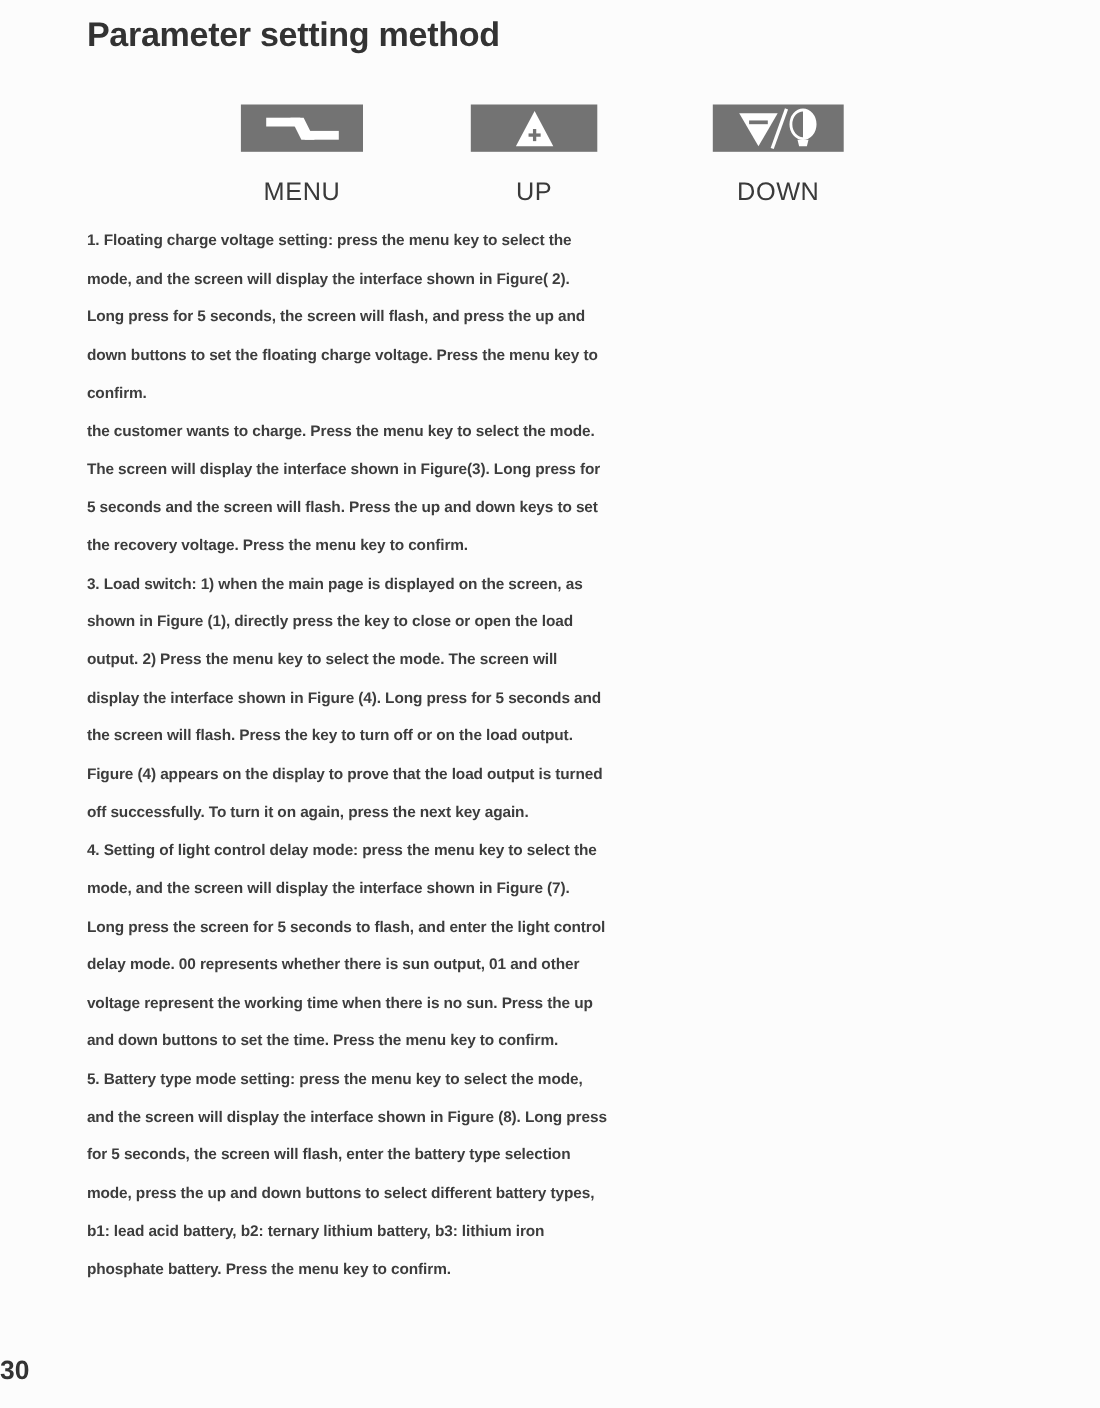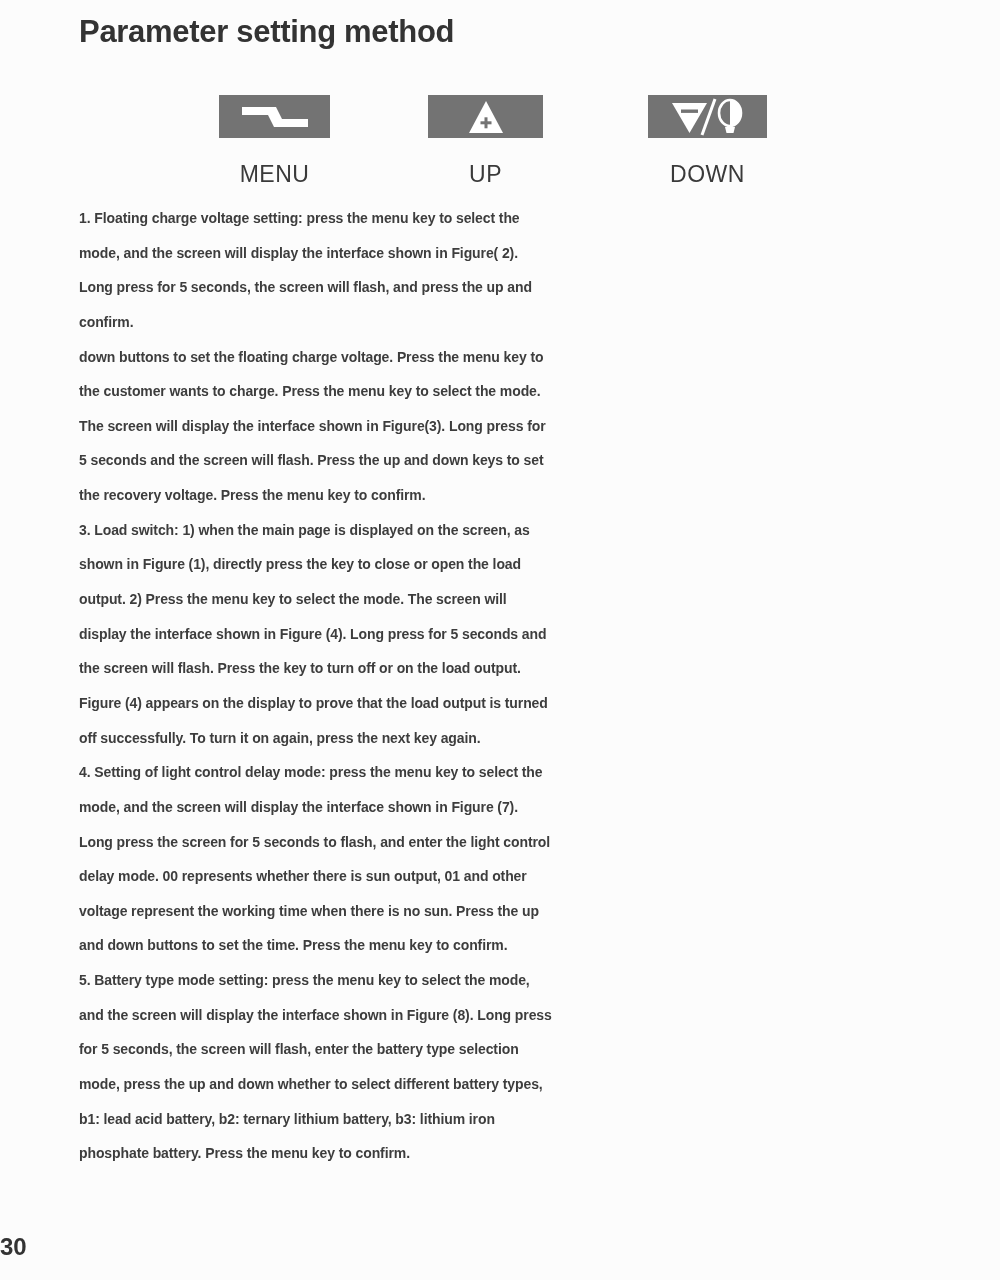--- a/index.html
+++ b/index.html
@@ -107,42 +107,42 @@
         <path d="M54 29 h10 l-1.5 6 h-7 z" fill="#ffffff"></path>
       </svg>
     </div>
     <div class="key-label">DOWN</div>
   </div>
 
   <div class="instructions">
     <div class="iline">1. Floating charge voltage setting: press the menu key to select the</div>
     <div class="iline">mode, and the screen will display the interface shown in Figure( 2).</div>
     <div class="iline">Long press for 5 seconds, the screen will flash, and press the up and</div>
+    <div class="iline">down buttons to set the floating charge voltage. Press the menu key to</div>
     <div class="iline">confirm.</div>
-    <div class="iline">down buttons to set the floating charge voltage. Press the menu key to</div>
     <div class="iline">the customer wants to charge. Press the menu key to select the mode.</div>
     <div class="iline">The screen will display the interface shown in Figure(3). Long press for</div>
     <div class="iline">5 seconds and the screen will flash. Press the up and down keys to set</div>
     <div class="iline">the recovery voltage. Press the menu key to confirm.</div>
     <div class="iline">3. Load switch: 1) when the main page is displayed on the screen, as</div>
     <div class="iline">shown in Figure (1), directly press the key to close or open the load</div>
     <div class="iline">output. 2) Press the menu key to select the mode. The screen will</div>
     <div class="iline">display the interface shown in Figure (4). Long press for 5 seconds and</div>
     <div class="iline">the screen will flash. Press the key to turn off or on the load output.</div>
     <div class="iline">Figure (4) appears on the display to prove that the load output is turned</div>
     <div class="iline">off successfully. To turn it on again, press the next key again.</div>
     <div class="iline">4. Setting of light control delay mode: press the menu key to select the</div>
     <div class="iline">mode, and the screen will display the interface shown in Figure (7).</div>
     <div class="iline">Long press the screen for 5 seconds to flash, and enter the light control</div>
     <div class="iline">delay mode. 00 represents whether there is sun output, 01 and other</div>
     <div class="iline">voltage represent the working time when there is no sun. Press the up</div>
     <div class="iline">and down buttons to set the time. Press the menu key to confirm.</div>
     <div class="iline">5. Battery type mode setting: press the menu key to select the mode,</div>
     <div class="iline">and the screen will display the interface shown in Figure (8). Long press</div>
     <div class="iline">for 5 seconds, the screen will flash, enter the battery type selection</div>
-    <div class="iline">mode, press the up and down whether to select different battery types,</div>
+    <div class="iline">mode, press the up and down buttons to select different battery types,</div>
     <div class="iline">b1: lead acid battery, b2: ternary lithium battery, b3: lithium iron</div>
     <div class="iline">phosphate battery. Press the menu key to confirm.</div>
   </div>
 
   <div class="page-number">30</div>
 
 </div>
 
 </body></html>

